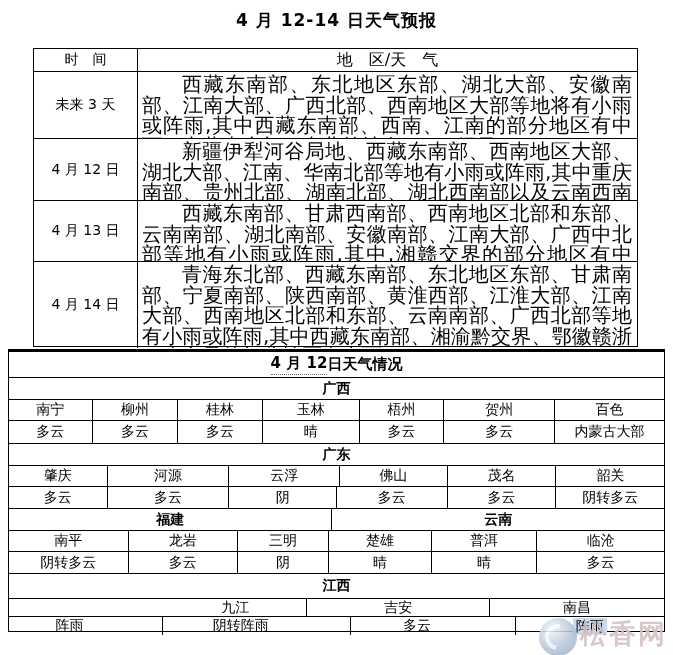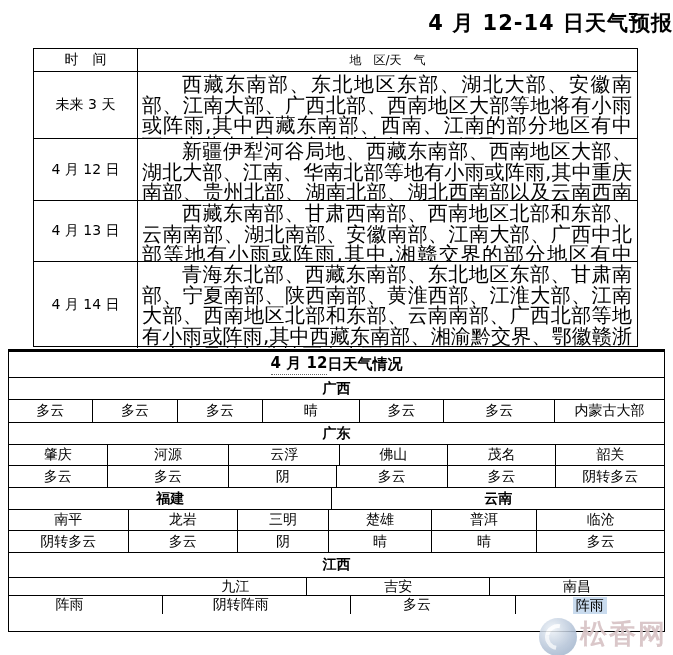--- a/index.html
+++ b/index.html
@@ -3,21 +3,21 @@
 <meta charset="utf-8">
 <style>
   html,body{margin:0;padding:0;}
   body{
     width:673px;height:655px;position:relative;overflow:hidden;
     background:#ffffff;color:#000;
     font-family:"DejaVu Sans","Liberation Sans",sans-serif;
   }
   .page-title{
     position:absolute;top:9px;left:0;width:673px;
-    text-align:right;font-size:21px;font-weight:bold;letter-spacing:1px;
+    text-align:center;font-size:17px;font-weight:bold;letter-spacing:1px;
   }
   
   .t1{
     position:absolute;left:33px;top:48px;width:605px;height:299px;
     border:1px solid var(--border,#000);box-sizing:border-box;
     display:flex;flex-direction:column;
   }
   .t1-row{display:flex;border-top:1px solid var(--border,#000);box-sizing:border-box;flex:none;}
   .t1-row:first-child{border-top:none;}
   .t1-time{
@@ -26,21 +26,21 @@
     display:flex;align-items:center;justify-content:center;
     font-size:14px;white-space:nowrap;
   }
   .t1-text{
     flex:1;box-sizing:border-box;padding:2px 5px 0 4px;
     font-size:20px;line-height:20.5px;text-align:justify;
     text-indent:2em;overflow:hidden;
   }
   .t1-hdr-region{
     flex:1;display:flex;align-items:center;justify-content:center;
-    font-size:12px;
+    font-size:16px;
   }
   .rh{height:22px;} .r1{height:67px;} .r2{height:62px;} .r3{height:61px;} .r4{height:87px;}
   
   .t2{
     position:absolute;left:8px;top:349px;width:657px;height:283px;
     border:1px solid var(--border,#000);border-top:3px solid var(--border,#000);
     box-sizing:border-box;display:flex;flex-direction:column;
   }
   .t2-title{
     height:25px;flex:none;display:flex;align-items:center;justify-content:center;
@@ -105,20 +105,29 @@
 
 <div class="t2">
   <div class="t2-title">
     <span class="dotted">4 月 12</span>
       <span> 日天气情况</span>
   </div>
 
   <div class="t2-row h22">
     <div class="t2-cell prov" style="width:100%">广西</div>
   </div>
+  <div class="t2-row h21">
+    <div class="t2-cell" style="width:12.6%">南宁</div>
+    <div class="t2-cell" style="width:13.1%">柳州</div>
+    <div class="t2-cell" style="width:12.9%">桂林</div>
+    <div class="t2-cell" style="width:14.8%">玉林</div>
+    <div class="t2-cell" style="width:12.9%">梧州</div>
+    <div class="t2-cell" style="width:16.9%">贺州</div>
+    <div class="t2-cell" style="width:16.8%">百色</div>
+  </div>
   <div class="t2-row h23">
     <div class="t2-cell" style="width:12.6%">多云</div>
     <div class="t2-cell" style="width:13.1%">多云</div>
     <div class="t2-cell" style="width:12.9%">多云</div>
     <div class="t2-cell" style="width:14.8%">晴</div>
     <div class="t2-cell" style="width:12.9%">多云</div>
     <div class="t2-cell" style="width:16.9%">多云</div>
     <div class="t2-cell" style="width:16.8%">内蒙古大部</div>
   </div>
 

